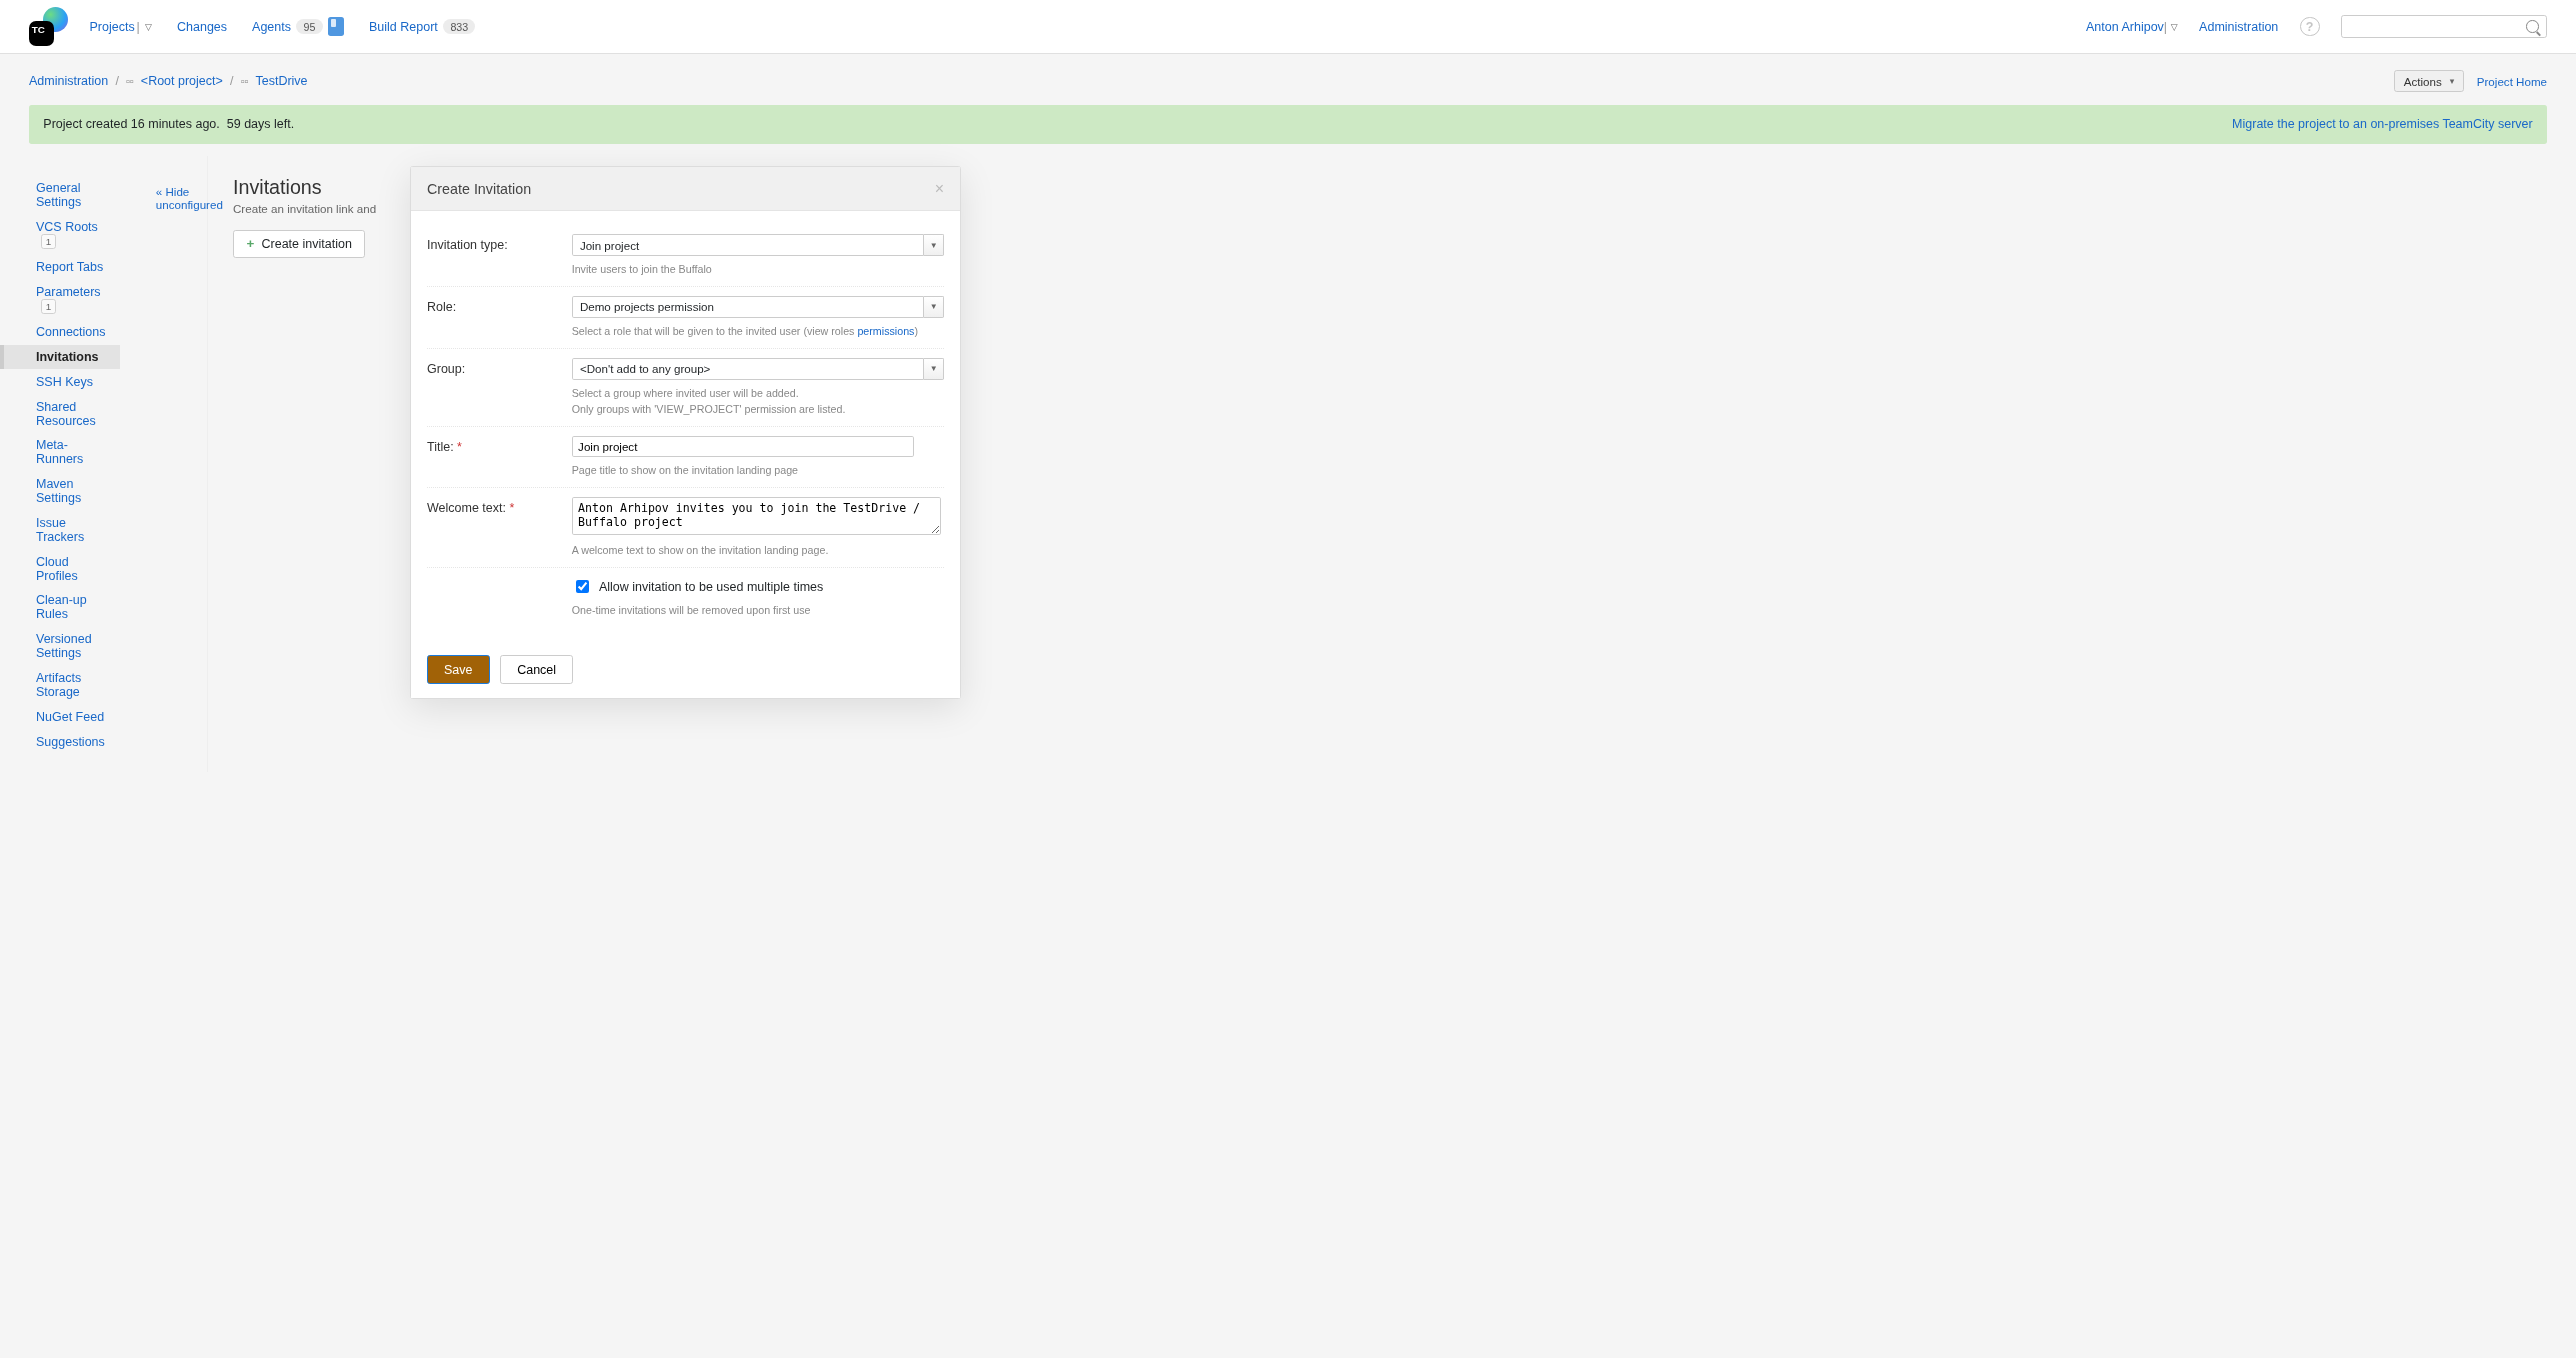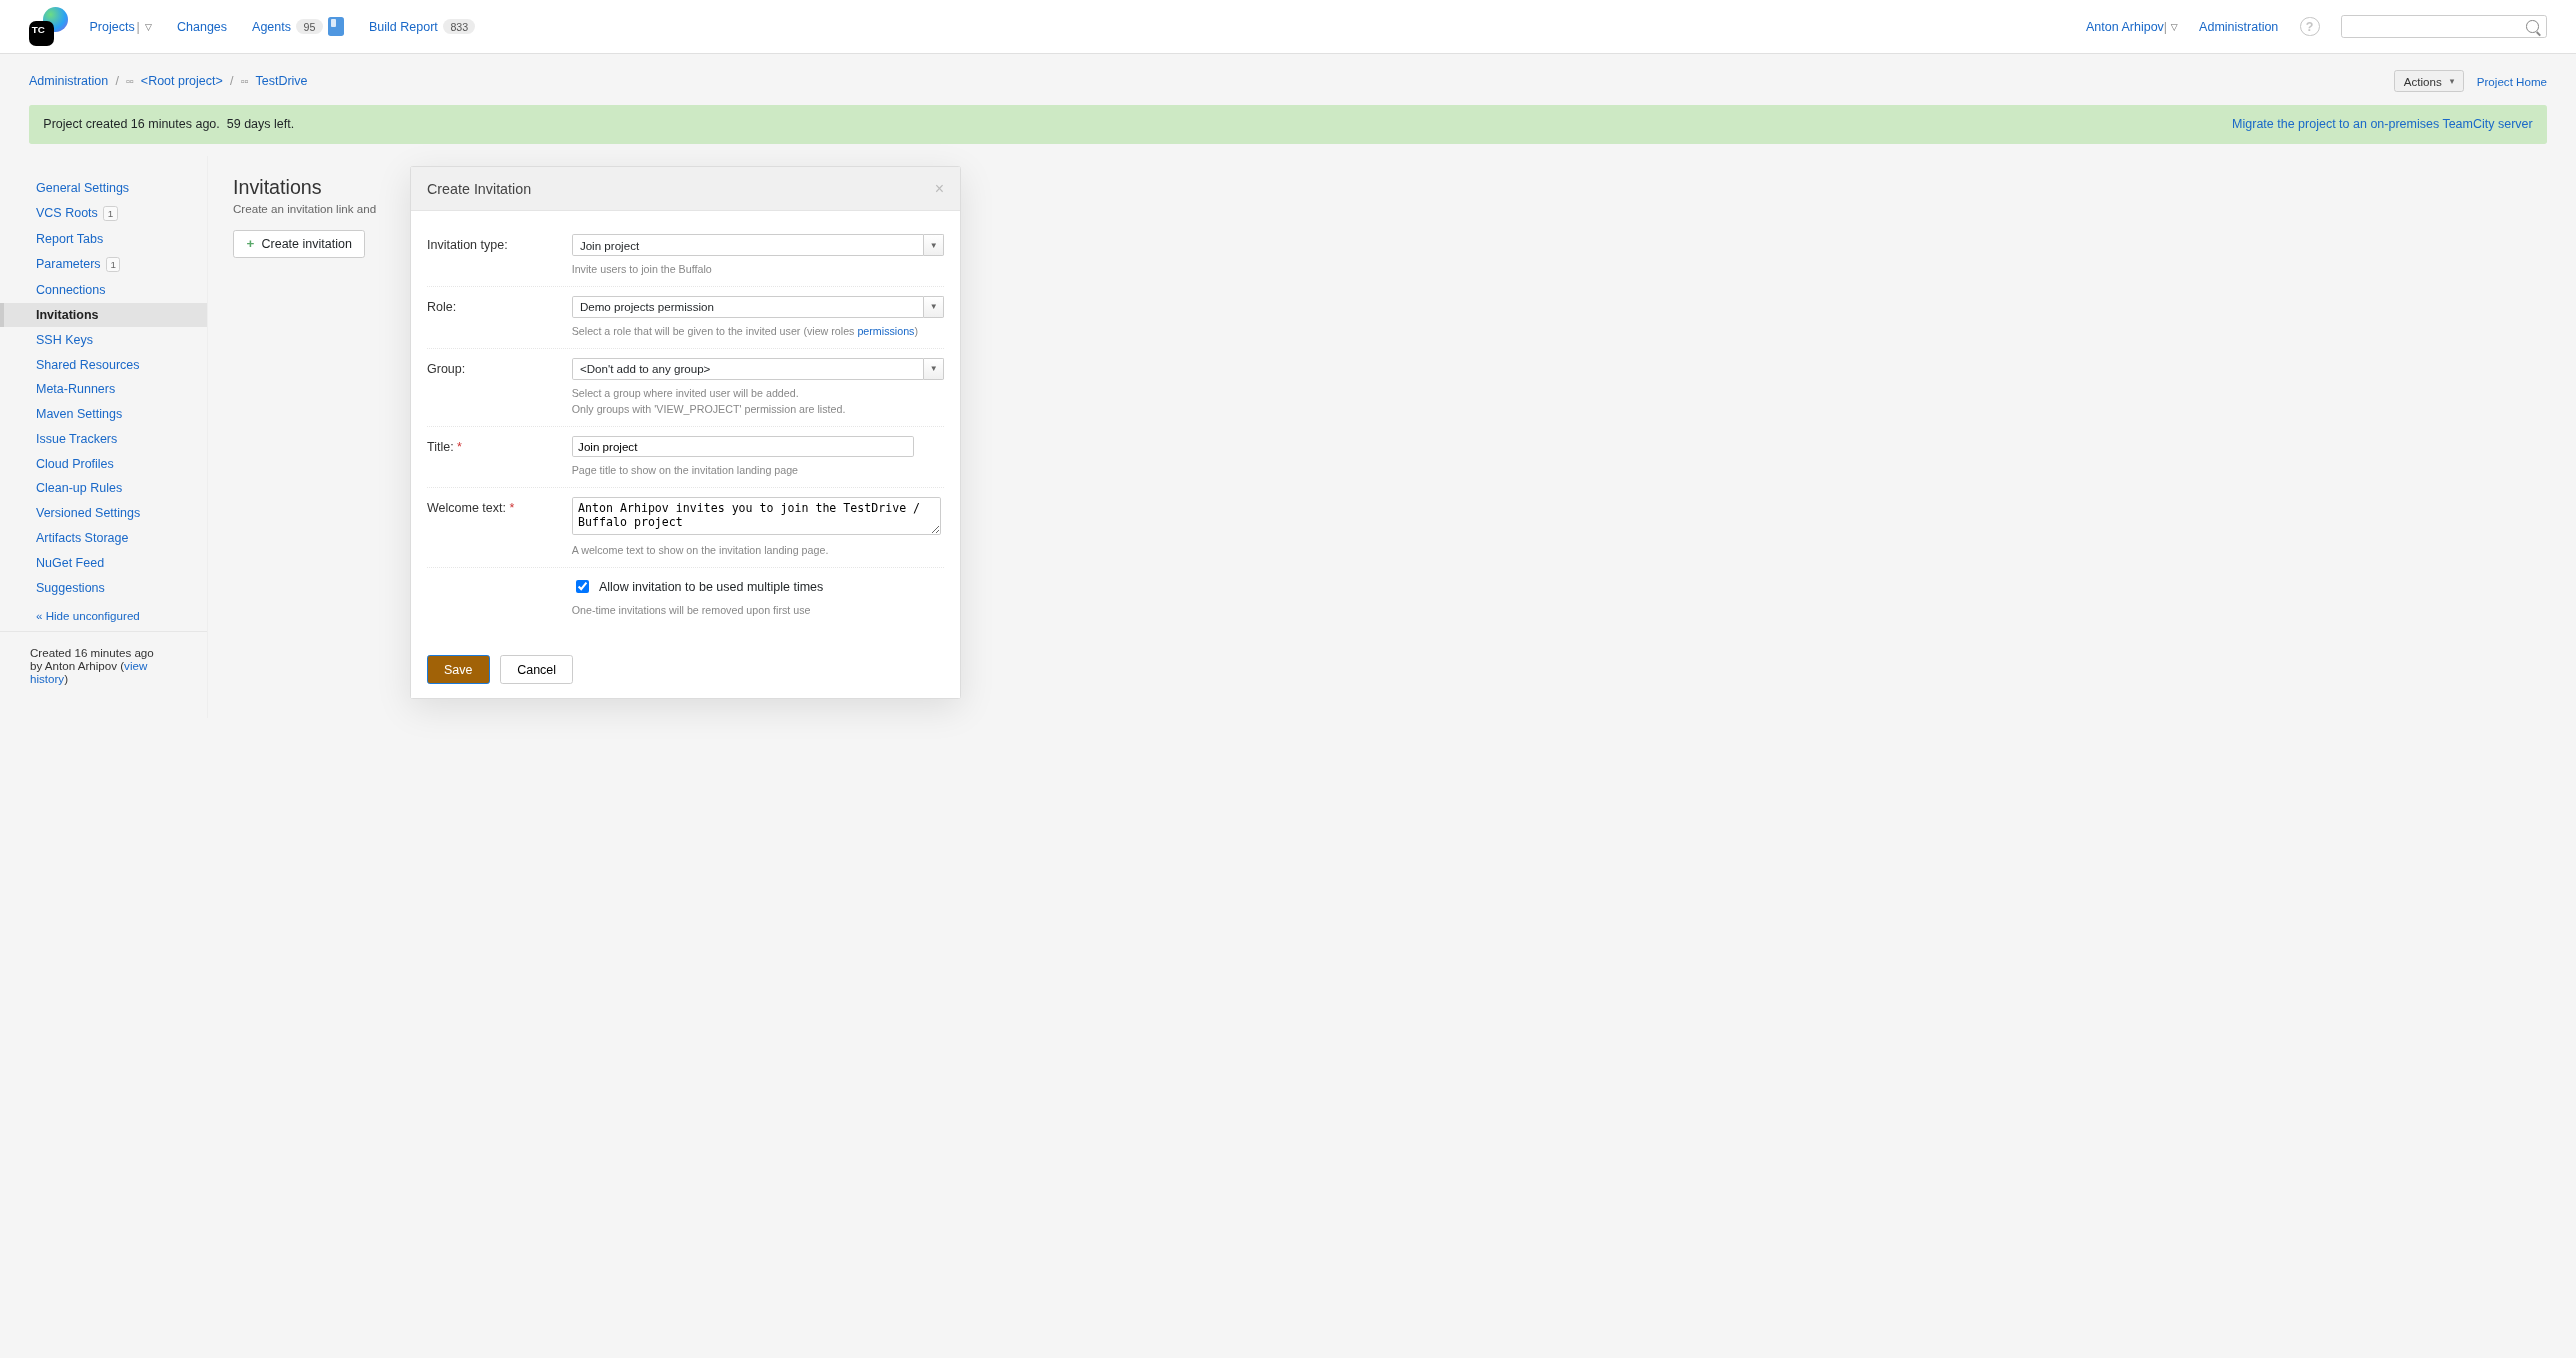--- a/index.html
+++ b/index.html
@@ -32,21 +32,21 @@
   .header-actions { display:flex; align-items:center; gap:12.5px; }
   .actions-btn { background:#f0f0f0; border:0.9px solid #ccc; border-radius:2.7px; padding:3.6px 9px; font-size:11.6px; display:flex; align-items:center; gap:8px; color:#333; cursor:pointer;}
   .page-title-row { display:flex; align-items:center; gap:9px; margin-top:7.2px; }
   .grid-icon { display:inline-block; width:16px; height:16px; }
   .grid-icon span { display:inline-block; width:6.3px; height:6.3px; border:1.3px solid #999; margin:0.4px; }
   h1.page-title { font-size:23px; font-weight:600; margin:0; color:#222; }
 
   .notice-bar { margin: 12.5px 29px; background:#cde9c4; border-radius:2.7px; padding:12.5px 14.3px; display:flex; justify-content:space-between; align-items:center; font-size:12.5px; }
 
   .body-area { display:flex; padding:0 29px 29px 0; gap:0; }
-  .sidebar { width:208px; background:#f5f5f5; padding:19.7px 0 18px 0; border-right:0.9px solid #eee; min-height:501px; display:flex; flex-direction:column; }
+  .sidebar { width:208px; background:#f5f5f5; padding:19.7px 0 18px 0; border-right:0.9px solid #eee; min-height:501px; display:flex; flex-direction:row; }
   .sidebar-list { list-style:none; padding:0; margin:0; }
   .sidebar-list li { padding:5.4px 14.3px 5.4px 36px; font-size:12.5px; color:#1968c8; cursor:pointer; position:relative;}
   .sidebar-list li.active { background:#e3e3e3; color:#222; font-weight:600; }
   .sidebar-list li.active::before { content:''; position:absolute; left:0; top:0; bottom:0; width:3.6px; background:#ccc; }
   .sidebar-badge { display:inline-block; min-width:14.3px; text-align:center; border:0.9px solid #d0d0d0; background:#fafafa; border-radius:2.7px; font-size:9.8px; color:#666; padding:0 2.7px; margin-left:5.4px; line-height:13.4px;}
   .sidebar-footer { margin-top:auto; padding:14.3px 30px; border-top:0.9px solid #e6e6e6; font-size:11.6px; color:#333; }
 
   .content { flex:1; padding:19.7px 25px; }
   h2.content-title { font-size:19.7px; font-weight:400; margin:0 0 3.6px 0; color:#333; }
   .content-sub { font-size:11.6px; color:#666; margin-bottom:14.3px; }
@@ -162,26 +162,20 @@
         <li>Cloud Profiles</li>
         <li>Clean-up Rules</li>
         <li>Versioned Settings</li>
         <li>Artifacts Storage</li>
         <li>NuGet Feed</li>
         <li>Suggestions</li>
       </ul>
     <div style="padding:9px 36px;">
       <a>« Hide unconfigured</a>
     </div>
-    <div class="sidebar-footer">
-      <div>Created 16 minutes ago</div>
-      <div>
-        <span>by Anton Arhipov  (</span><a>view history</a><span>)</span>
-      </div>
-    </div>
   </div>
 
   <div class="content">
     <h2 class="content-title">Invitations</h2>
     <div class="content-sub">Create an invitation link and</div>
     <div class="create-btn">
       <span class="plus">+</span>
       <span>Create invitation</span>
     </div>
   </div>

